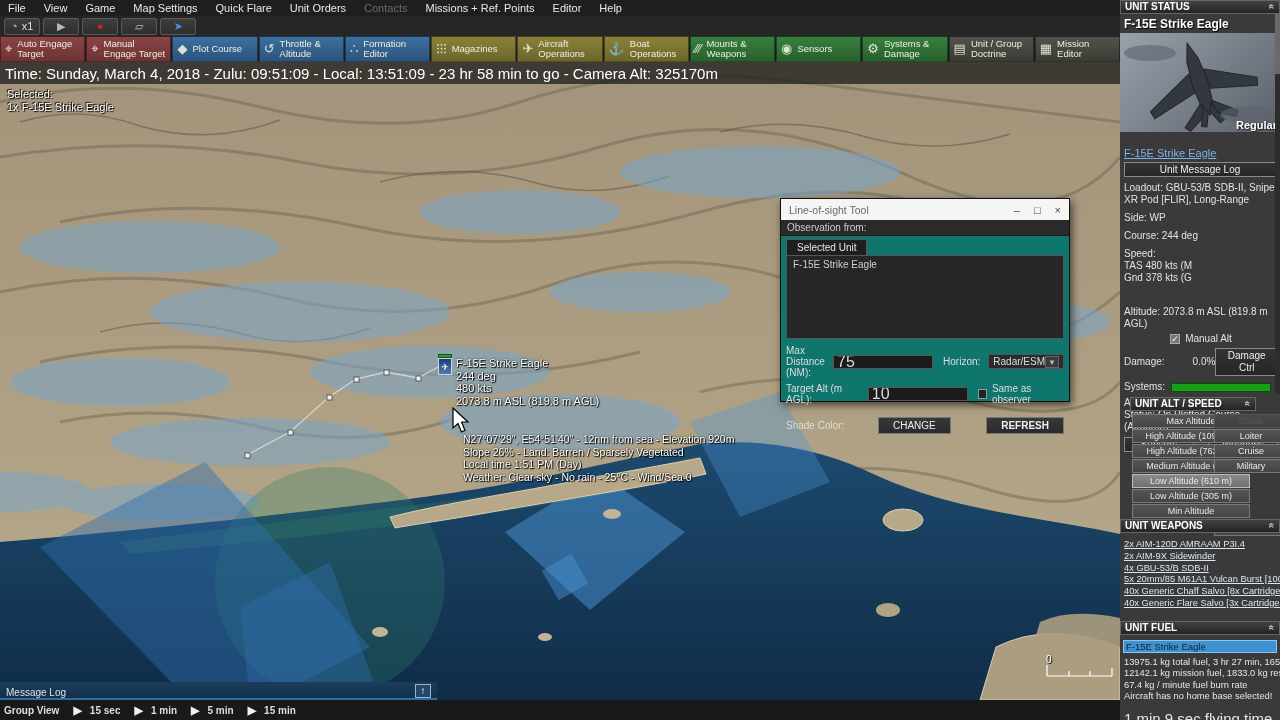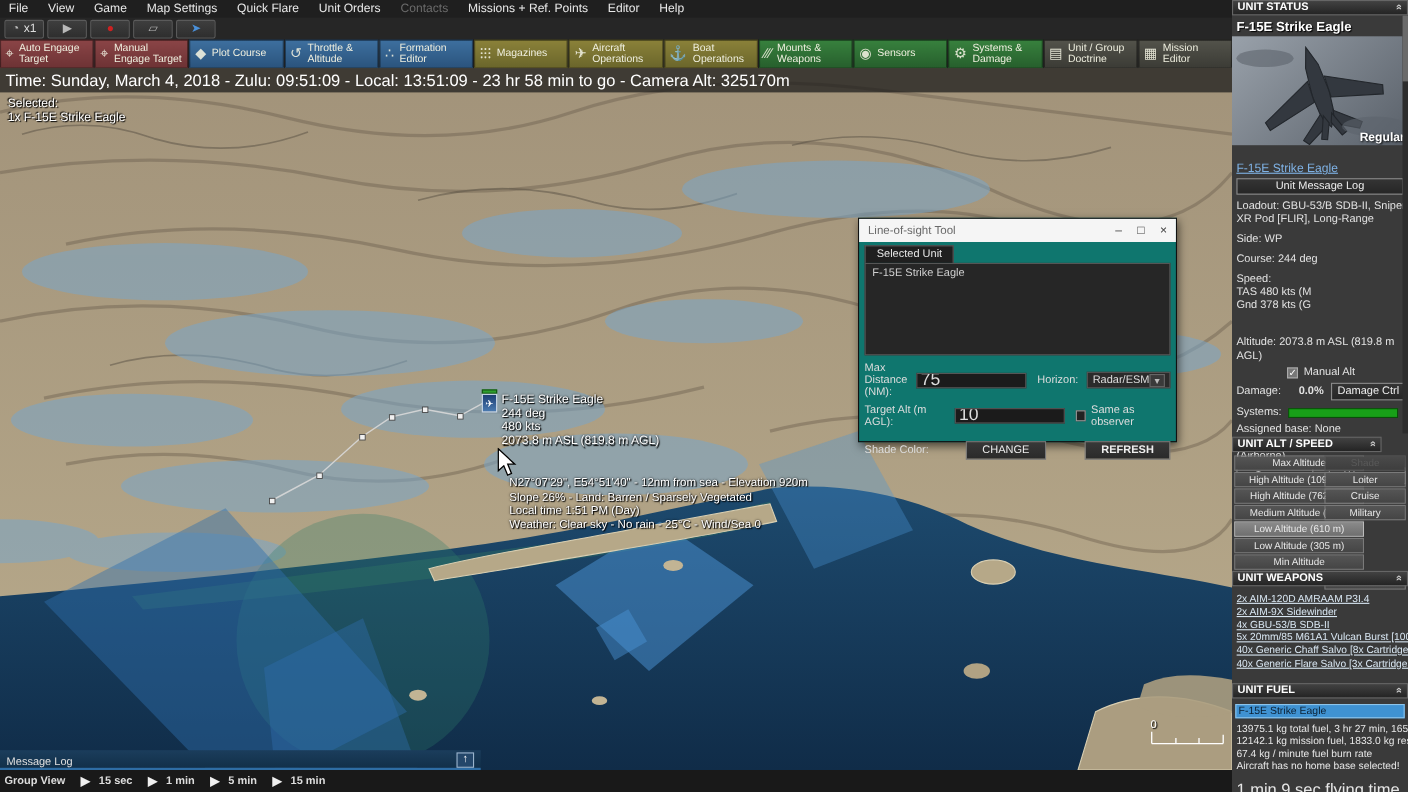--- a/index.html
+++ b/index.html
@@ -117,29 +117,29 @@
   .sb-btn { background:linear-gradient(#343434,#262626); border:1px solid #8a8a8a; color:#eee;
     font-size:10px; text-align:center; }
   .uml-btn { position:absolute; left:4px; top:162px; width:152px; height:15px; line-height:13px; }
   .sb-info { position:absolute; left:4px; top:182px; width:154px; line-height:12px; color:#e2e2e2; }
   .sb-info p { margin-bottom:0; }
   .gap6 { height:6px; } .gap4 { height:4px; }
   .manual-alt { display:flex; align-items:center; justify-content:center; gap:5px; margin:3px 0; }
   .cb { width:10px; height:10px; background:#777; border:1px solid #aaa; color:#fff;
     font-size:9px; line-height:9px; text-align:center; }
   .dmg-row { display:flex; align-items:center; margin-top:2px; }
-  .dmg-val { font-weight:bold; margin-left:16px; }
+  .dmg-val { font-weight:normal; margin-left:28px; }
   .dmg-btn { margin-left:auto; padding:1px 5px; }
   .sys-row { display:flex; align-items:center; margin-top:5px; }
   .sys-bar { margin-left:6px; width:100px; height:9px; background:#18a018;
     border:1px solid #0a4d0a; }
   .sw-row { display:flex; justify-content:space-between; margin-top:4px; }
   .sw-btn { width:70px; height:15px; line-height:13px; }
 
-  .altspeed { position:absolute; left:0; top:397px; width:136px; }
+  .altspeed { position:absolute; left:0; top:397px; width:136px;padding-left:10px; }
   .as-grid { position:relative; padding:3px 2px 2px 2px; height:106px; }
   .as-btn { position:absolute; height:13.5px; background:linear-gradient(#555,#454545);
     border:1px solid #7a7a7a; color:#e8e8e8; font-size:9px; text-align:center; line-height:12px;
     white-space:nowrap; overflow:hidden; }
   .as-left { left:2px; width:118px; }
   .as-btn.selected { background:linear-gradient(#8a8a8a,#6f6f6f); border-color:#bbb; }
   .as-btn.disabled { color:#5a5a5a; background:linear-gradient(#4a4a4a,#3e3e3e); border-color:#555; }
   .as-right2 { left:84px; width:74px; }
 
   .weapons { position:absolute; left:0; top:519px; width:160px; }
@@ -385,20 +385,21 @@
 
     <div class="los">
       <div class="los-title">
         <span>Line-of-sight Tool</span>
         <span class="los-winbtns">
           <span>–</span>
           <span>□</span>
           <span>×</span>
         </span>
       </div>
+      <div class="los-obs">Observation from:</div>
       <div class="los-tab">Selected Unit</div>
       <div class="los-list">
         <span>F-15E Strike Eagle</span>
       </div>
       <div class="los-form">
         <div class="los-row">
           <span class="los-lab">Max Distance (NM):</span>
           <input class="los-input" value="75" style="">
           <span style="margin-left:10px;">Horizon:</span>
           <span class="los-select">

